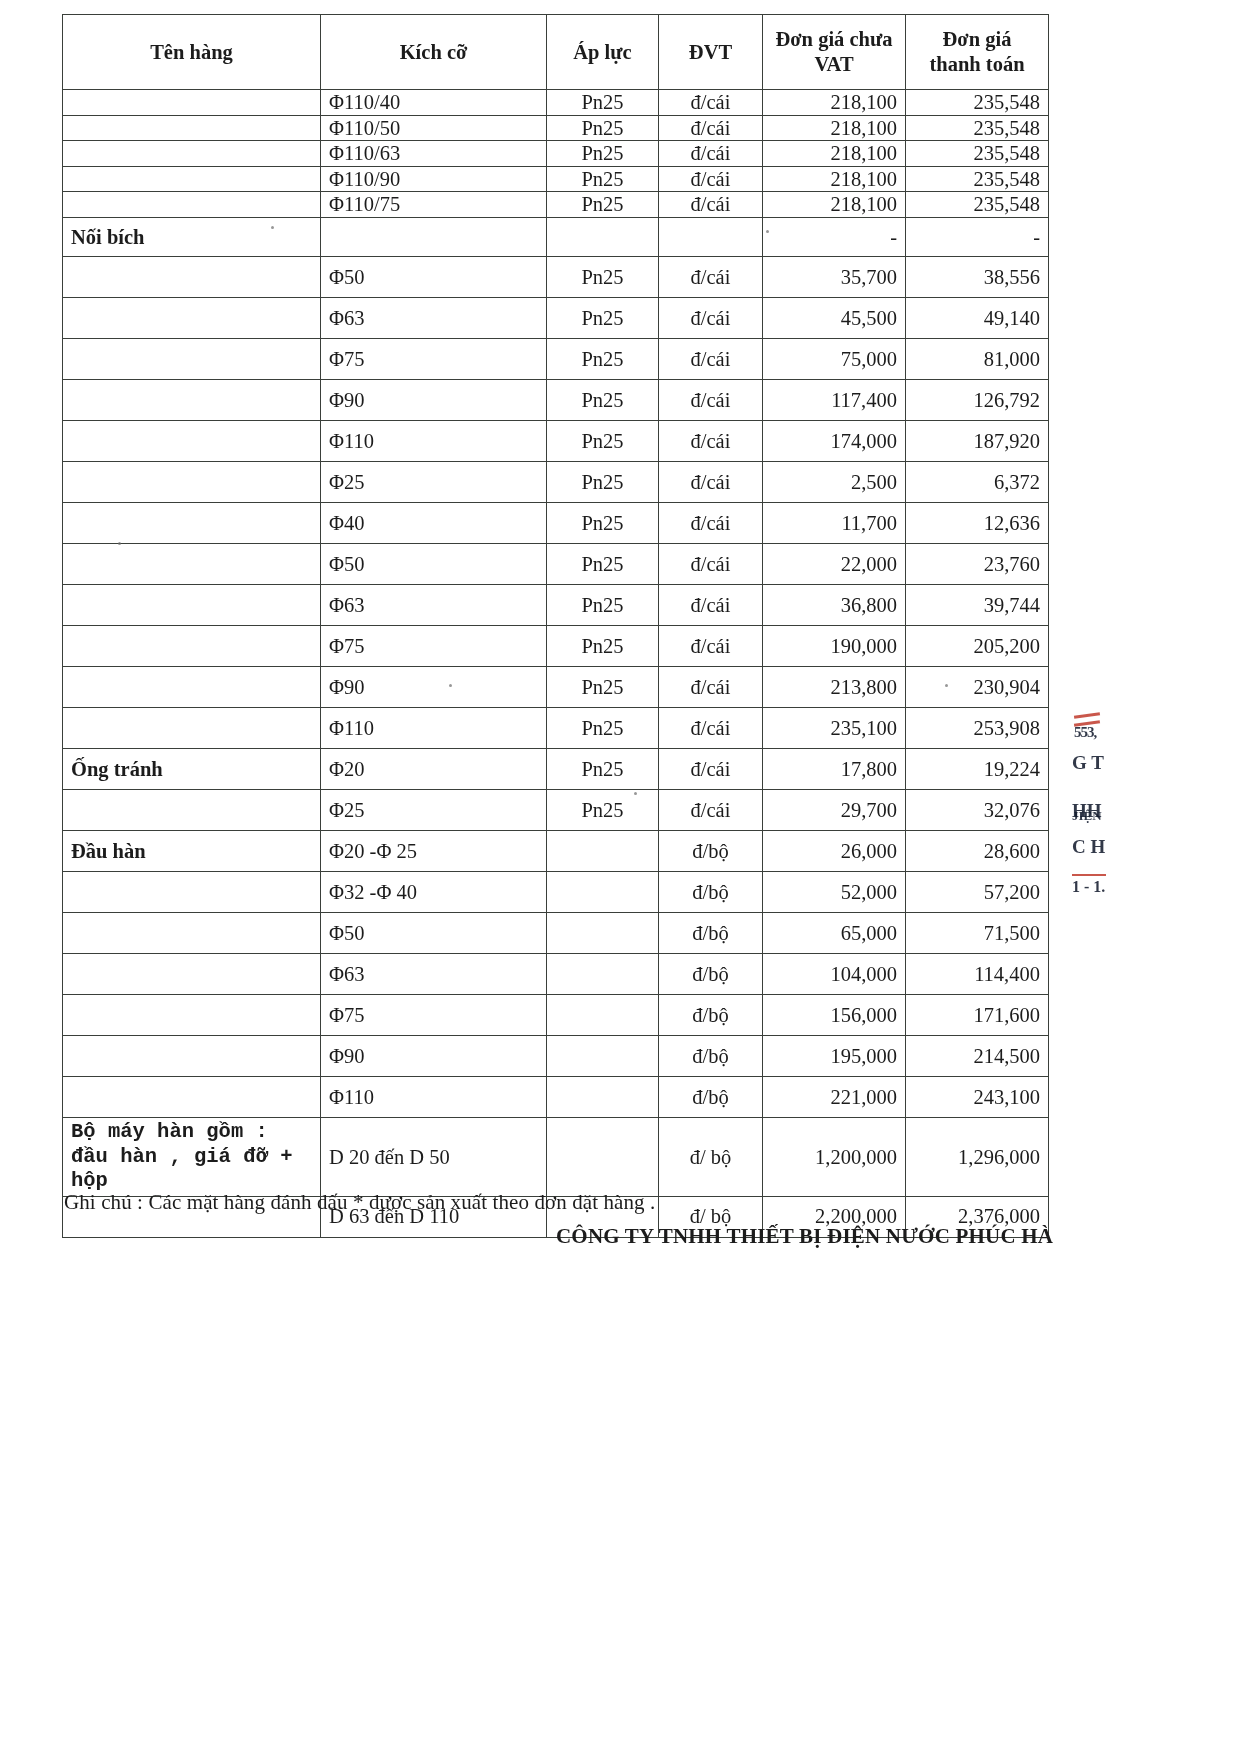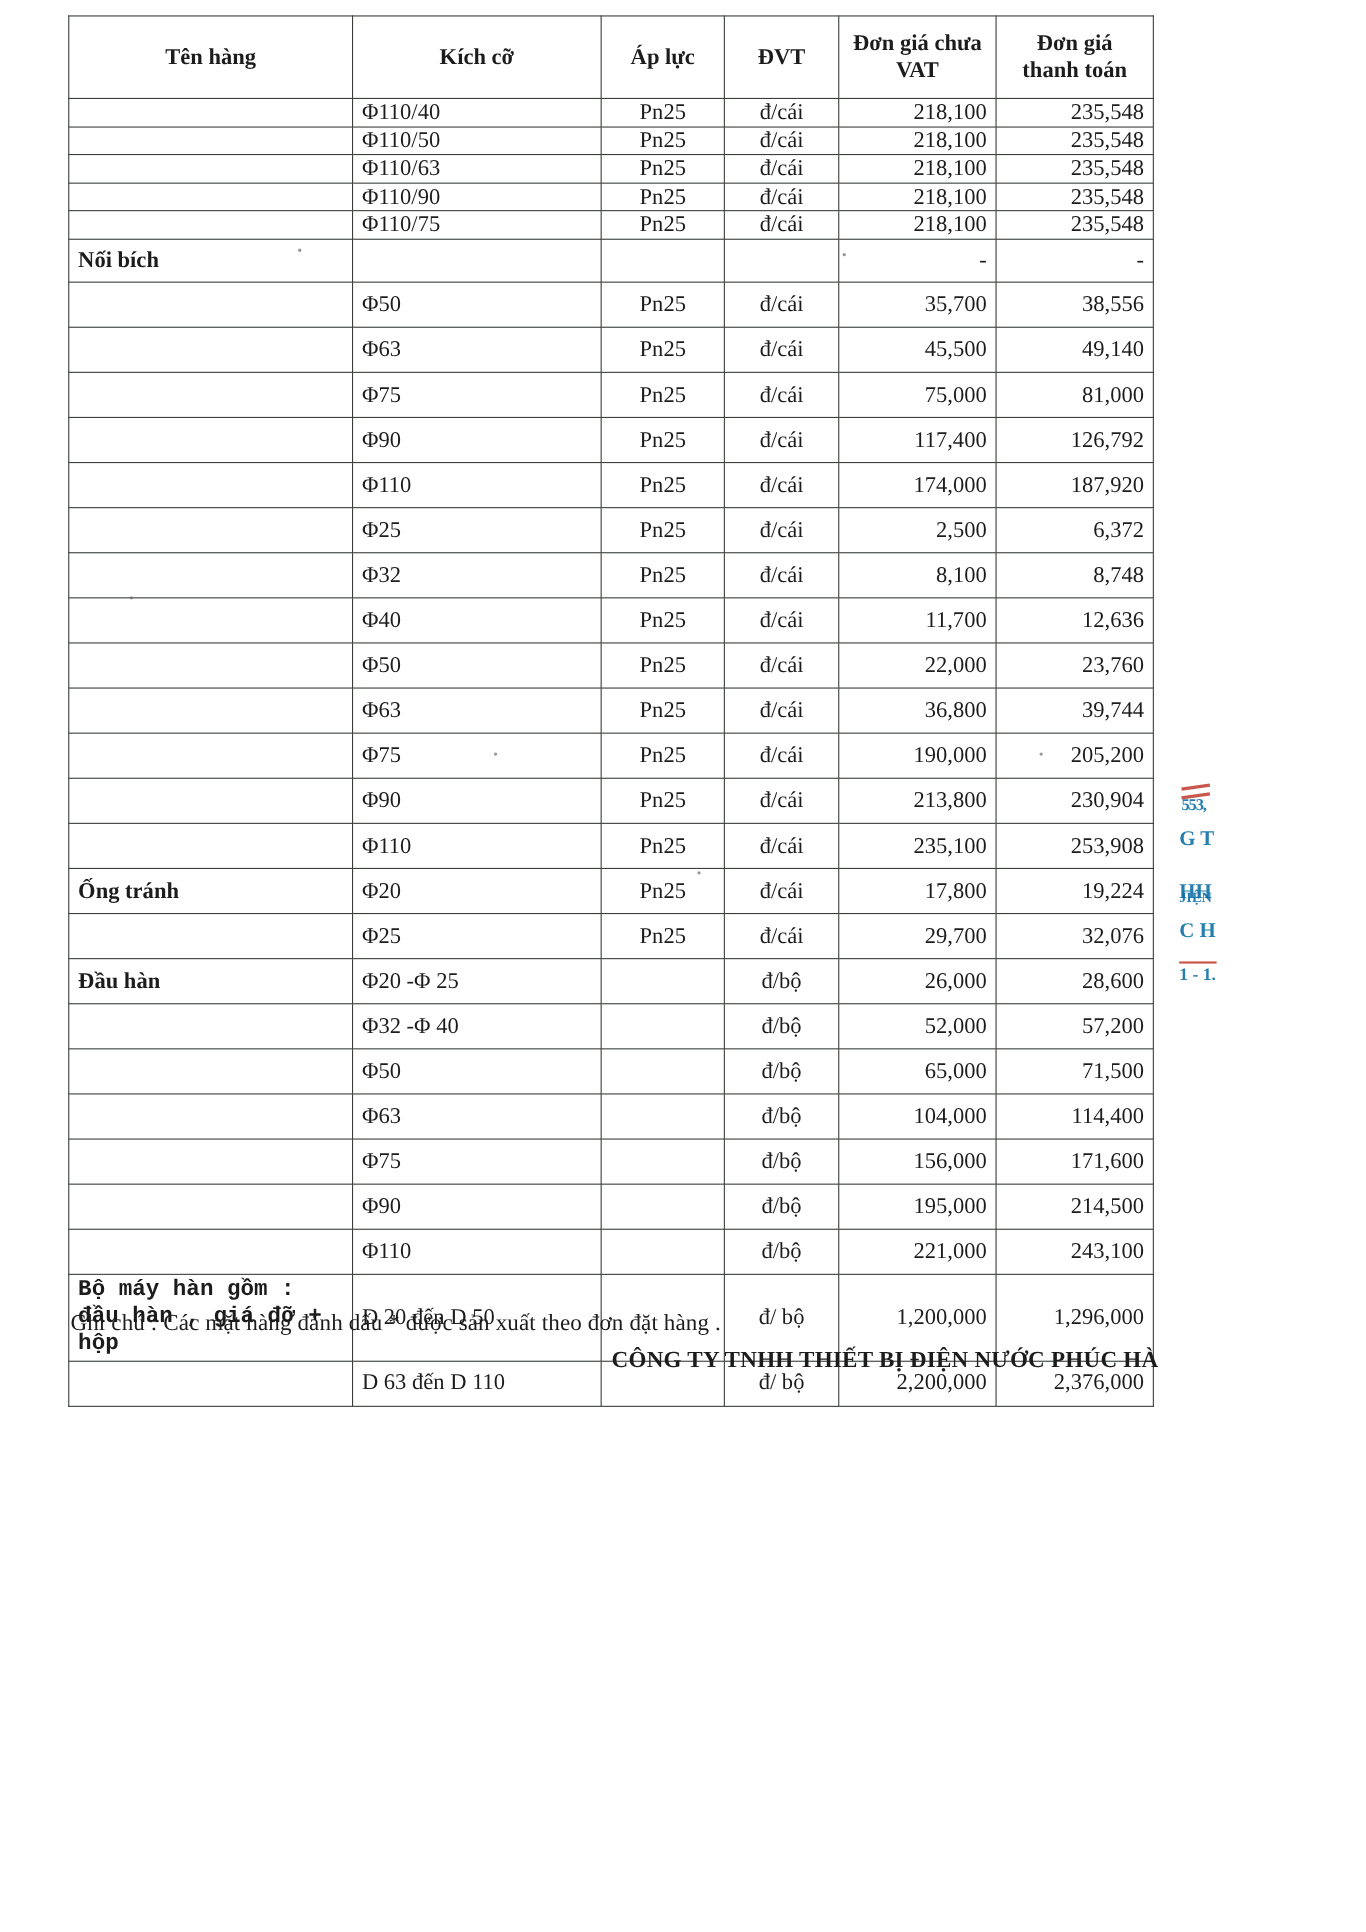--- a/index.html
+++ b/index.html
@@ -83,21 +83,21 @@
     position: absolute;
     left: 556px;
     top: 1224px;
     font-size: 21px;
     font-weight: bold;
     letter-spacing: .2px;
   }
   
   .stamp {
     position: absolute;
-    color: #0369a1;
+    color: #0f172a;
     font-family: "Liberation Serif", serif;
     font-size: 19px;
     font-weight: bold;
     white-space: nowrap;
     opacity: .85;
   }
   .stamp.s1 { left: 1074px; top: 724px; font-size: 15px; letter-spacing: -1px; }
   .stamp.s2 { left: 1072px; top: 752px; }
   .stamp.s3 { left: 1072px; top: 780px; margin-top: 20px; }
   .stamp.s4 { left: 1072px; top: 808px; font-size: 13px; }
@@ -262,28 +262,20 @@
         <tr class="r-normal">
           <td class="name"></td>
           <td class="size">Φ25</td>
           <td class="press">Pn25</td>
           <td class="unit">đ/cái</td>
           <td class="price">2,500</td>
           <td class="total">6,372</td>
         </tr>
         <tr class="r-normal">
           <td class="name"></td>
-          <td class="size">Φ32</td>
-          <td class="press">Pn25</td>
-          <td class="unit">đ/cái</td>
-          <td class="price">8,100</td>
-          <td class="total">8,748</td>
-        </tr>
-        <tr class="r-normal">
-          <td class="name"></td>
           <td class="size">Φ40</td>
           <td class="press">Pn25</td>
           <td class="unit">đ/cái</td>
           <td class="price">11,700</td>
           <td class="total">12,636</td>
         </tr>
         <tr class="r-normal">
           <td class="name"></td>
           <td class="size">Φ50</td>
           <td class="press">Pn25</td>

